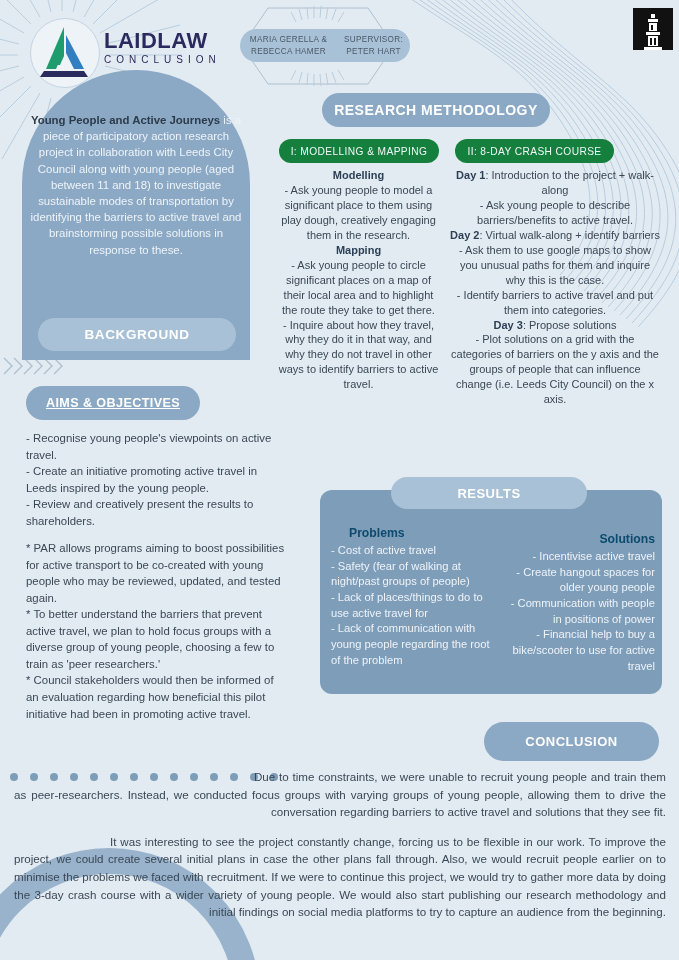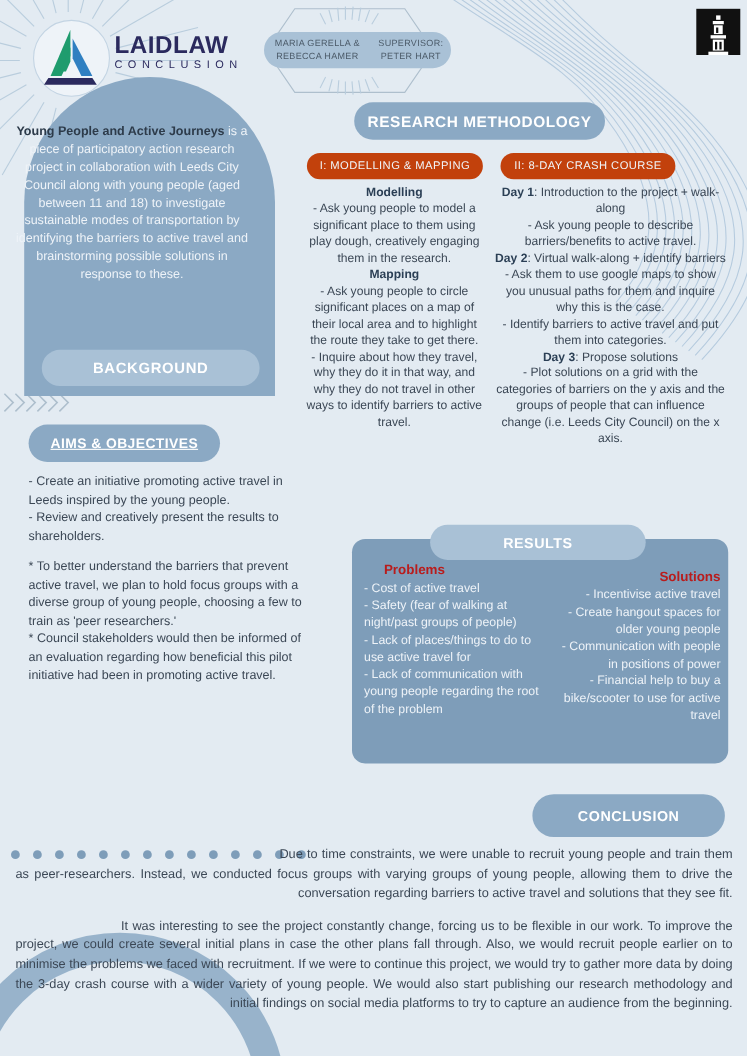--- a/index.html
+++ b/index.html
@@ -56,39 +56,39 @@
   
   .pill{
     border-radius:22px;display:flex;align-items:center;justify-content:center;
     color:#fff;font-weight:bold;text-align:center;
   }
   .pill-dark{background:#8ba9c4;}
   .pill-light{background:#a9c1d6;}
 
   
   .bg-body{
-    position:absolute;left:14px;top:112px;width:212px;
+    position:absolute;left:30px;top:112px;width:212px;
     font-size:11.4px;line-height:1.42;text-align:center;color:#eef3f8;
   }
   .bg-body b{color:#2d3b4a;font-weight:bold;}
   .bg-pill{position:absolute;left:38px;top:318px;width:198px;height:33px;font-size:13.5px;letter-spacing:.6px;}
 
   
   .aims-pill{position:absolute;left:26px;top:386px;width:174px;height:34px;font-size:12.6px;letter-spacing:.4px;text-decoration:underline;}
   .aims-body{
     position:absolute;left:26px;top:430px;width:262px;
     font-size:11.4px;line-height:1.45;color:#3b4755;
   }
   .aims-body p{margin:0;}
   .aims-body .gap{height:11px;}
 
   
   .meth-pill{position:absolute;left:322px;top:93px;width:228px;height:34px;font-size:14px;letter-spacing:.5px;}
   .tab{
-    position:absolute;height:24px;border-radius:12px;background:#c2410c;
+    position:absolute;height:24px;border-radius:12px;background:#15803d;
     display:flex;align-items:center;justify-content:center;
     color:#f1f6fa;font-size:10.2px;letter-spacing:.4px;
   }
   .tab-1{left:279px;top:139px;width:160px;}
   .tab-2{left:455px;top:139px;width:159px;}
 
   .col-meth{
     position:absolute;font-size:11px;line-height:1.36;color:#3b4755;text-align:center;
   }
   .col-meth b{color:#2b3f55;font-weight:bold;}
@@ -96,21 +96,21 @@
   .col-2{left:450px;top:168px;width:210px;}
   .sub-head{font-weight:bold;color:#2b3f55;}
 
   
   .results-panel{
     position:absolute;left:320px;top:490px;width:342px;height:204px;
     background:#7e9db9;border-radius:12px;
   }
   .results-pill{position:absolute;left:391px;top:477px;width:196px;height:32px;font-size:13px;letter-spacing:.5px;z-index:3;}
   .res-col{position:absolute;font-size:11.2px;line-height:1.4;color:#eef3f8;}
-  .res-col h4{margin:1px 0 1px 0;font-size:12.2px;color:#b91c1c;padding-left:18px;}
+  .res-col h4{margin:16px 0 1px 0;font-size:12.2px;color:#0c4a6e;padding-left:18px;}
   .res-left{left:331px;top:509px;width:165px;text-align:left;}
   .res-right{left:500px;top:515px;width:155px;text-align:right;}
 
   
   .concl-pill{position:absolute;left:484px;top:722px;width:175px;height:39px;border-radius:20px;font-size:13px;letter-spacing:.5px;}
   .concl-body{
     position:absolute;left:14px;top:768px;width:652px;
     font-size:11.6px;line-height:1.52;color:#3b4755;text-align:justify;text-align-last:right;
   }
   .concl-body p{margin:0;}
@@ -271,23 +271,25 @@
     </svg>
   </div>
 
   <div class="bg-body">
     <b>Young People and Active Journeys</b><span> is a piece of participatory action research project in collaboration with Leeds City Council along with  young people (aged between 11 and 18) to investigate sustainable modes of transportation by identifying the barriers to active travel and brainstorming possible solutions in response to these.</span>
   </div>
   <div class="pill pill-light bg-pill">BACKGROUND</div>
 
   <div class="pill pill-dark aims-pill">AIMS &amp; OBJECTIVES</div>
   <div class="aims-body">
+    <p>- Recognise young people's viewpoints on active travel.</p>
     <p>- Create an initiative promoting active travel in Leeds inspired by the young people.</p>
     <p>- Review and creatively present the results to shareholders.</p>
     <div class="gap"></div>
+    <p>* PAR allows programs aiming to boost possibilities for active transport to be co-created with young people who may be reviewed, updated, and tested again.</p>
     <p>* To better understand the barriers that prevent active travel, we plan to hold focus groups with a diverse group of young people, choosing a few to train as 'peer researchers.'</p>
     <p>* Council stakeholders would then be informed of an evaluation regarding how beneficial this pilot initiative had been in promoting active travel.</p>
   </div>
 
   <div class="pill pill-dark meth-pill">RESEARCH METHODOLOGY</div>
   <div class="tab tab-1">I: MODELLING &amp; MAPPING</div>
   <div class="tab tab-2">II: 8-DAY CRASH COURSE</div>
 
   <div class="col-meth col-1">
     <div class="sub-head">Modelling</div>

